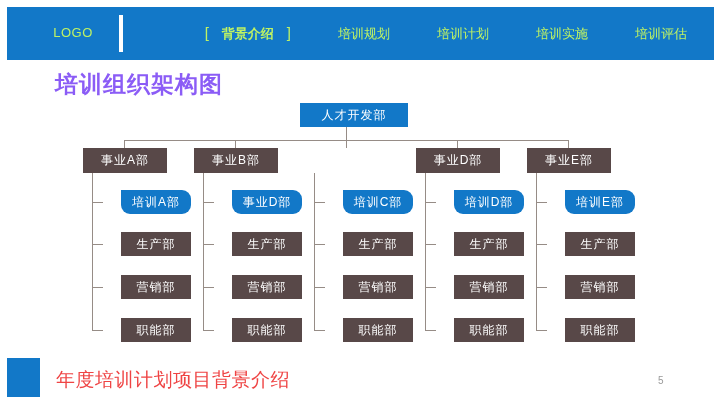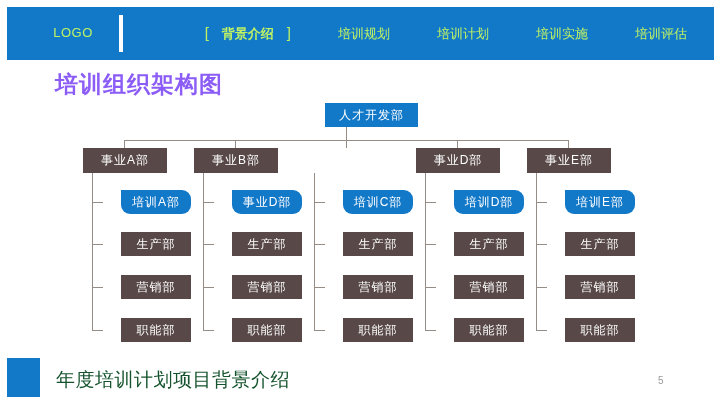--- a/index.html
+++ b/index.html
@@ -24,39 +24,39 @@
   .bracket{font-weight:normal;font-size:15px;transform:translateY(-1px);}
 
   
   .page-title{position:absolute;left:55px;top:69px;font-size:23px;font-weight:600;
               color:#8b5cf6;letter-spacing:1px;}
 
   
   .chart{position:absolute;left:83px;top:103px;width:555px;height:242px;}
   .node{display:flex;align-items:center;justify-content:center;color:#ffffff;
         font-size:12px;letter-spacing:1px;box-sizing:border-box;}
-  .root-box{position:absolute;left:217px;top:0;width:93px;height:24px;background:var(--accent);margin-left:25px;}
+  .root-box{position:absolute;left:217px;top:0;width:108px;height:24px;background:var(--accent);}
   .root-stub{position:absolute;left:263px;top:24px;height:13px;width:0;border-left:1px solid var(--line);}
   .hline{position:absolute;left:41px;top:37px;width:445px;height:0;border-top:1px solid var(--line);}
   .colstub{position:absolute;top:37px;height:8px;width:0;border-left:1px solid var(--line);}
   .cs0{left:41px}.cs1{left:152px}.cs2{left:263px}.cs3{left:374px}.cs4{left:485px}
 
   .branch{position:absolute;top:45px;width:111px;height:197px;}
   .b0{left:0}.b1{left:111px}.b2{left:222px}.b3{left:333px}.b4{left:444px}
   .parent-box{position:absolute;left:0;top:0;width:84px;height:25px;background:var(--dark);}
   .spine{position:absolute;left:9px;top:25px;height:157px;width:0;border-left:1px solid var(--line);}
   .cstub{position:absolute;left:9px;width:11px;height:0;border-top:1px solid var(--line);}
   .cstub.r0{top:54px}.cstub.r1{top:96px}.cstub.r2{top:139px}.cstub.r3{top:182px}
   .child-box{position:absolute;left:20px;width:70px;height:24px;background:var(--dark);margin-left:18px;}
   .child-box.r0{top:42px}.child-box.r1{top:84px}.child-box.r2{top:127px}.child-box.r3{top:170px}
   .child-box.train{background:var(--accent);border-radius:0 9px 9px 9px;}
 
   
   .footer-square{position:absolute;left:7px;top:358px;width:33px;height:39px;background:var(--accent);}
-  .footer-caption{position:absolute;left:56px;top:367px;font-size:19px;color:#14532d;letter-spacing:.5px;}
+  .footer-caption{position:absolute;left:56px;top:367px;font-size:19px;color:#ef4444;letter-spacing:.5px;}
   .page-number{position:absolute;left:658px;top:375px;font-size:10px;color:#999999;}
 </style>
 </head>
 <body>
 
 <div class="slide">
 
   <div class="topbar">
     <div class="logo">
       <div>LOGO</div>

